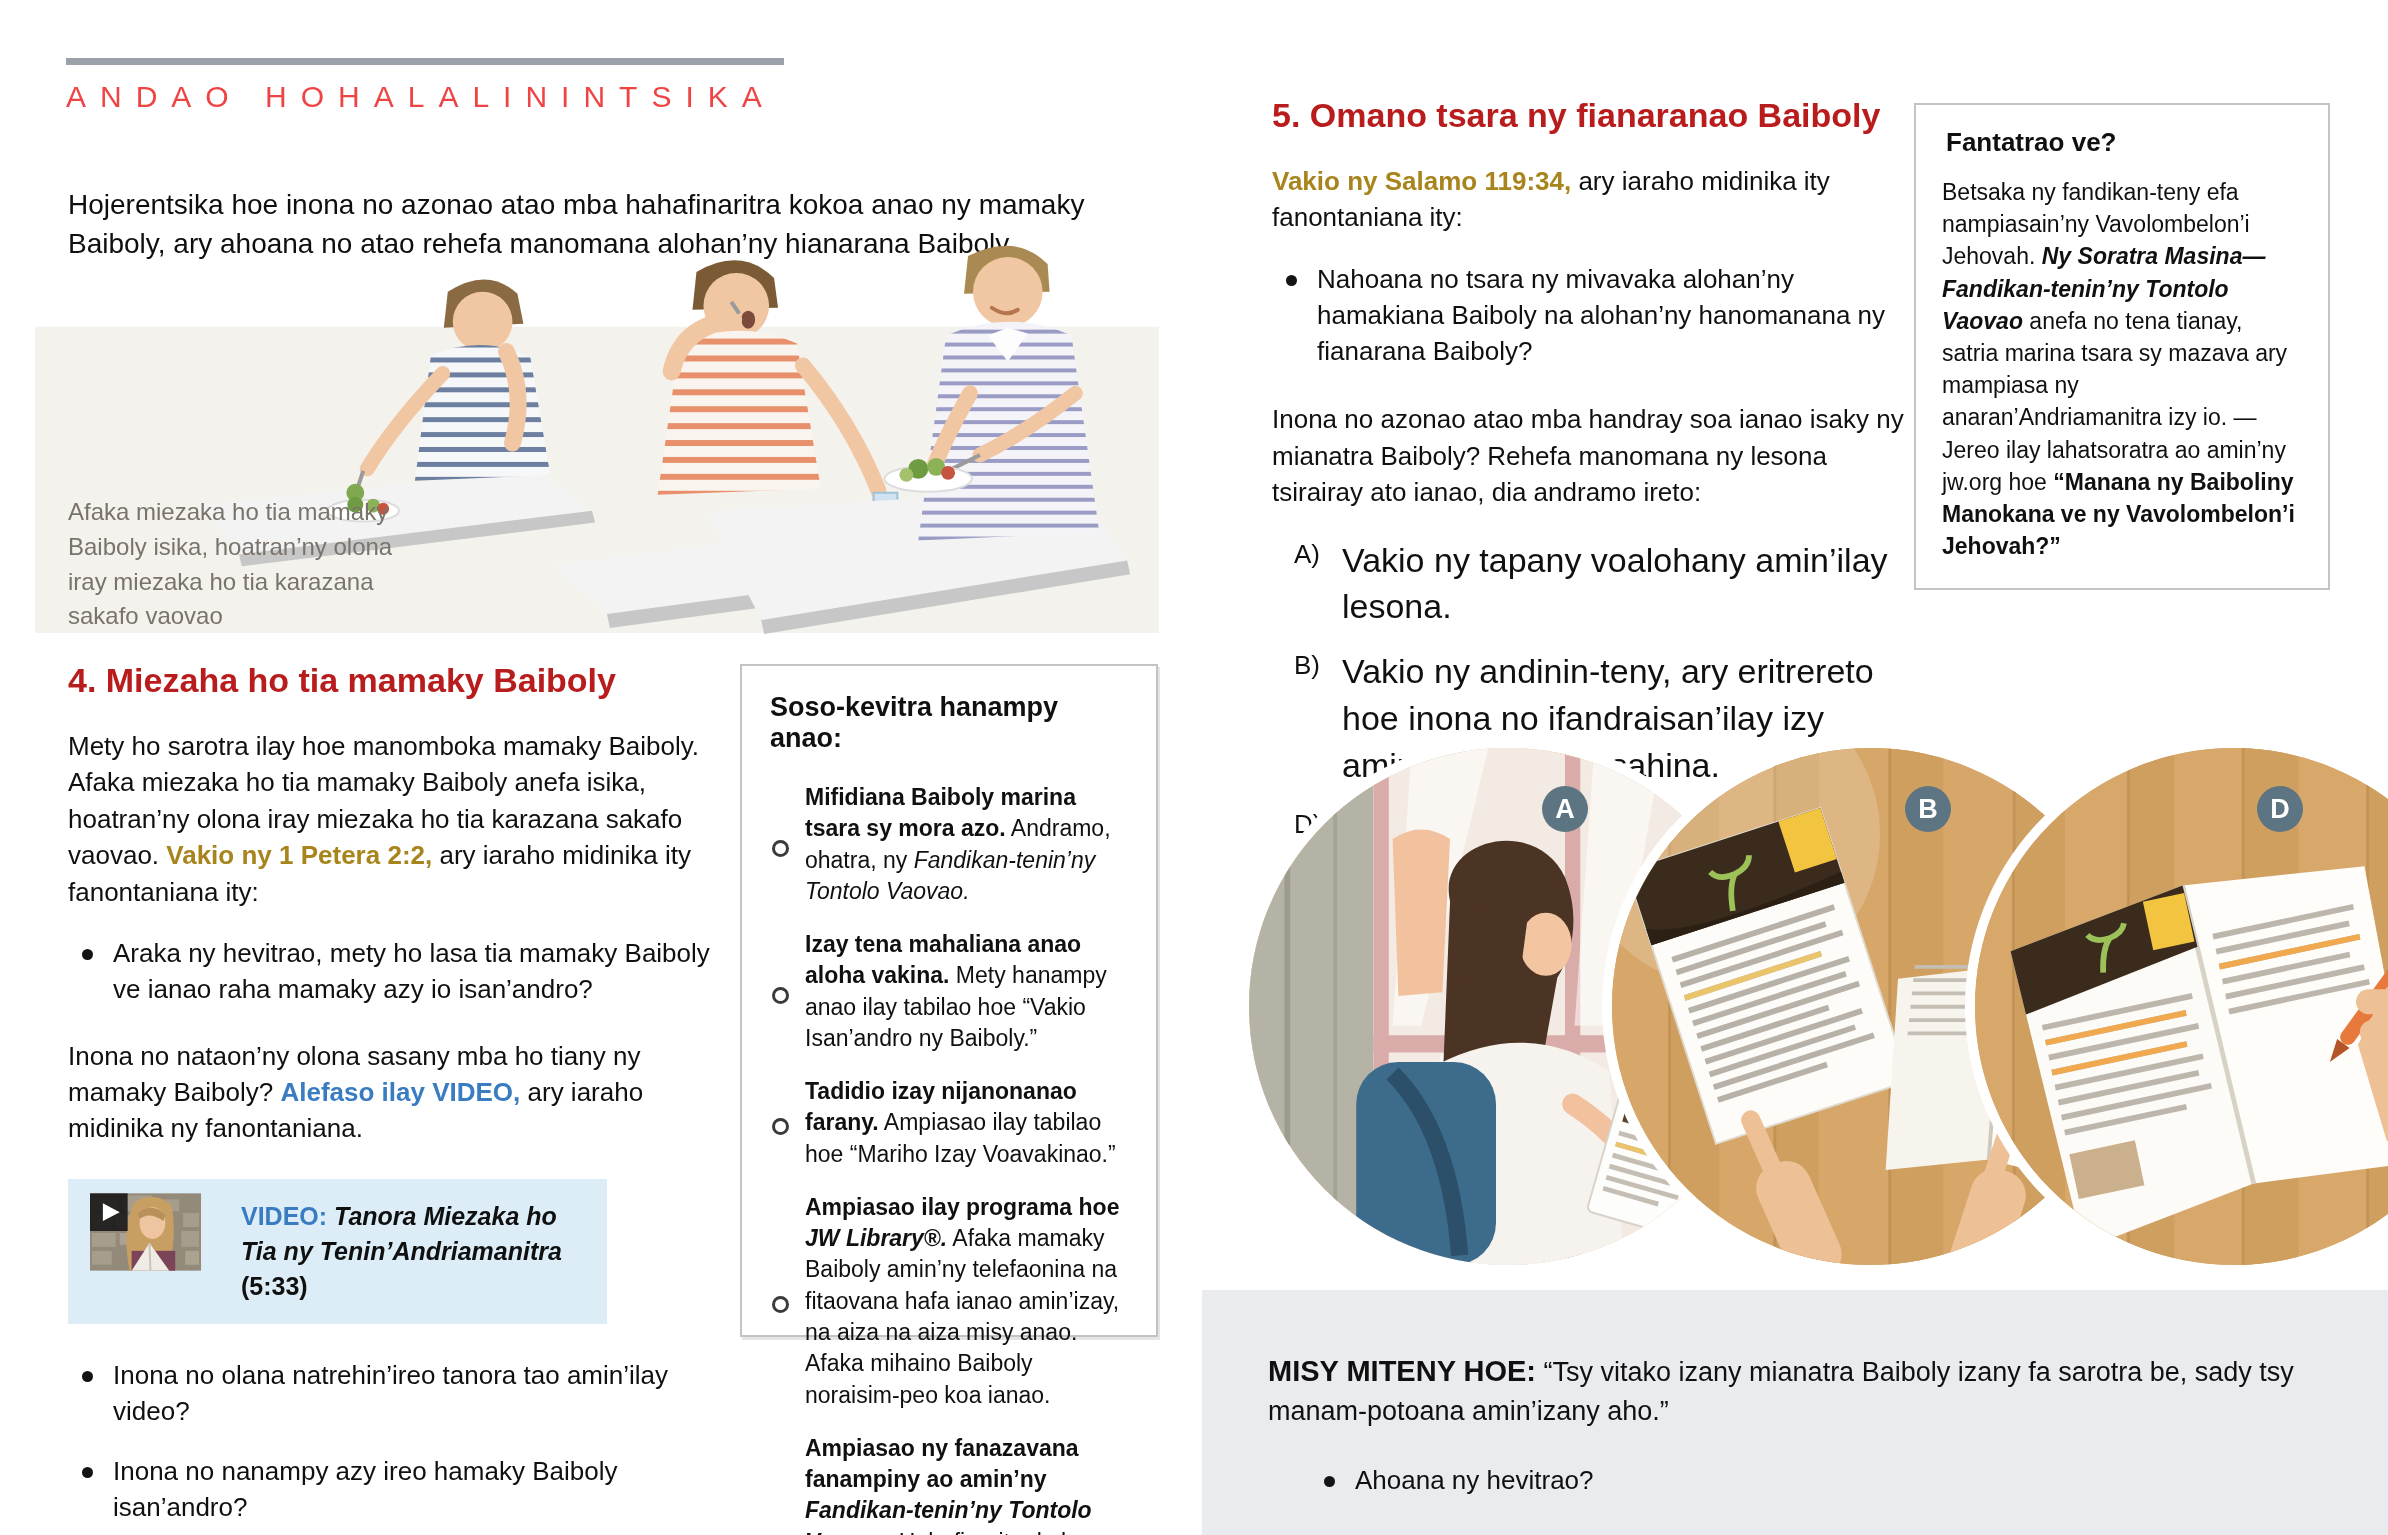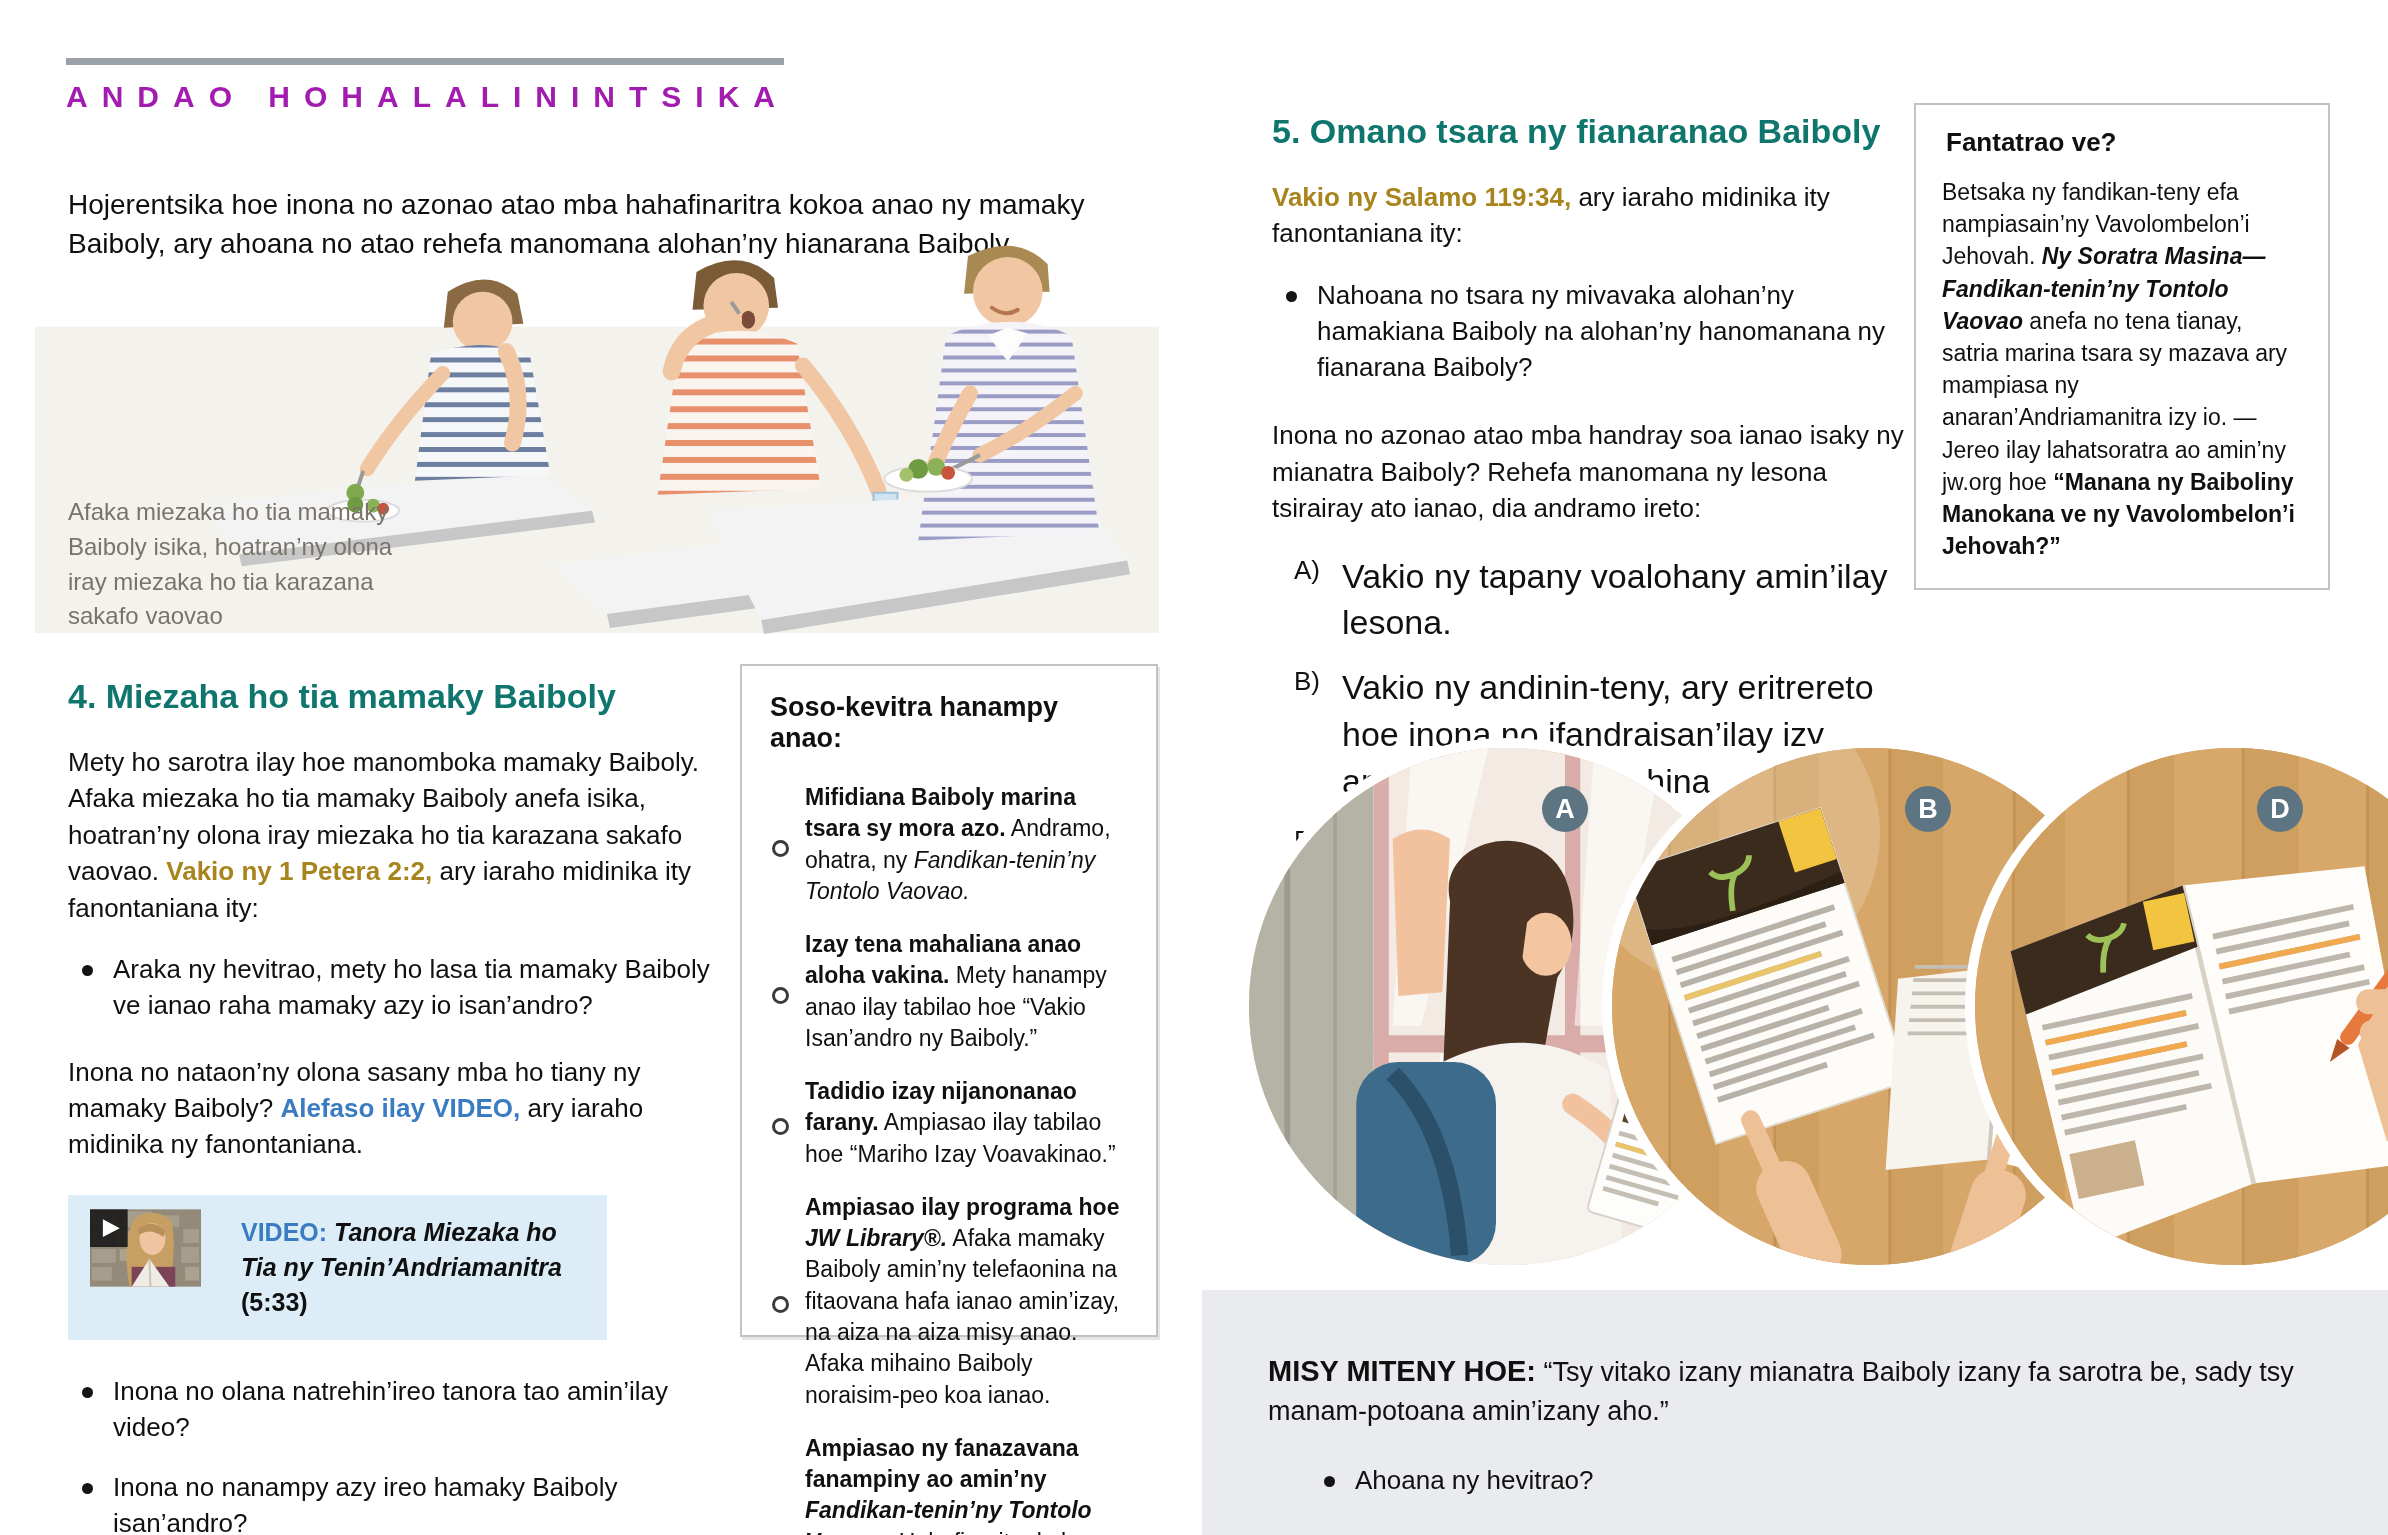--- a/index.html
+++ b/index.html
@@ -2,31 +2,31 @@
 <html><head>
 <meta charset="utf-8">
 <style>
   html,body{margin:0;padding:0;}
   body{font-family:"Liberation Sans",sans-serif;background:#ffffff;color:#101010;}
   .page{position:relative;width:2388px;height:1535px;background:#fff;overflow:hidden;}
   .abs{position:absolute;}
 
   
   .kicker-bar{left:66px;top:58px;width:718px;height:7px;background:#9aa1a8;}
-  .kicker{left:66px;top:80px;font-size:30px;font-weight:bold;letter-spacing:14px;color:#a21caf;white-space:nowrap;}
+  .kicker{left:66px;top:80px;font-size:30px;font-weight:normal;letter-spacing:14px;color:#ef4444;white-space:nowrap;}
   .intro{left:68px;top:149px;width:1065px;font-size:28px;line-height:1.38;color:#0e0e0e;margin-top:37px;}
 
   
   .hero{left:35px;top:244px;width:1124px;height:408px;}
   .hero svg{display:block;}
   .hero-caption{left:68px;top:495px;width:368px;font-size:24px;line-height:1.45;color:#7a736b;}
 
   
   .col-l{left:68px;top:661px;width:659px;}
-  .sec-title{font-size:34px;font-weight:bold;color:#0f766e;margin:16px 0 28px 0;}
+  .sec-title{font-size:34px;font-weight:bold;color:#b91c1c;margin:0 0 28px 0;}
   .para{font-size:26px;line-height:1.4;margin:0 0 26px 0;}
   .gold{color:#a8841d;font-weight:bold;}
   .blue{color:#3a7cc2;font-weight:bold;}
   .b{font-weight:bold;}
   .i{font-style:italic;}
   .bi{font-weight:bold;font-style:italic;}
   .li{display:flex;margin:0 0 24px 0;}
   .li .dot{flex:none;width:11px;height:11px;border-radius:50%;background:#141414;margin:13px 20px 0 14px;}
   .li .txt{font-size:26px;line-height:1.38;}
 

